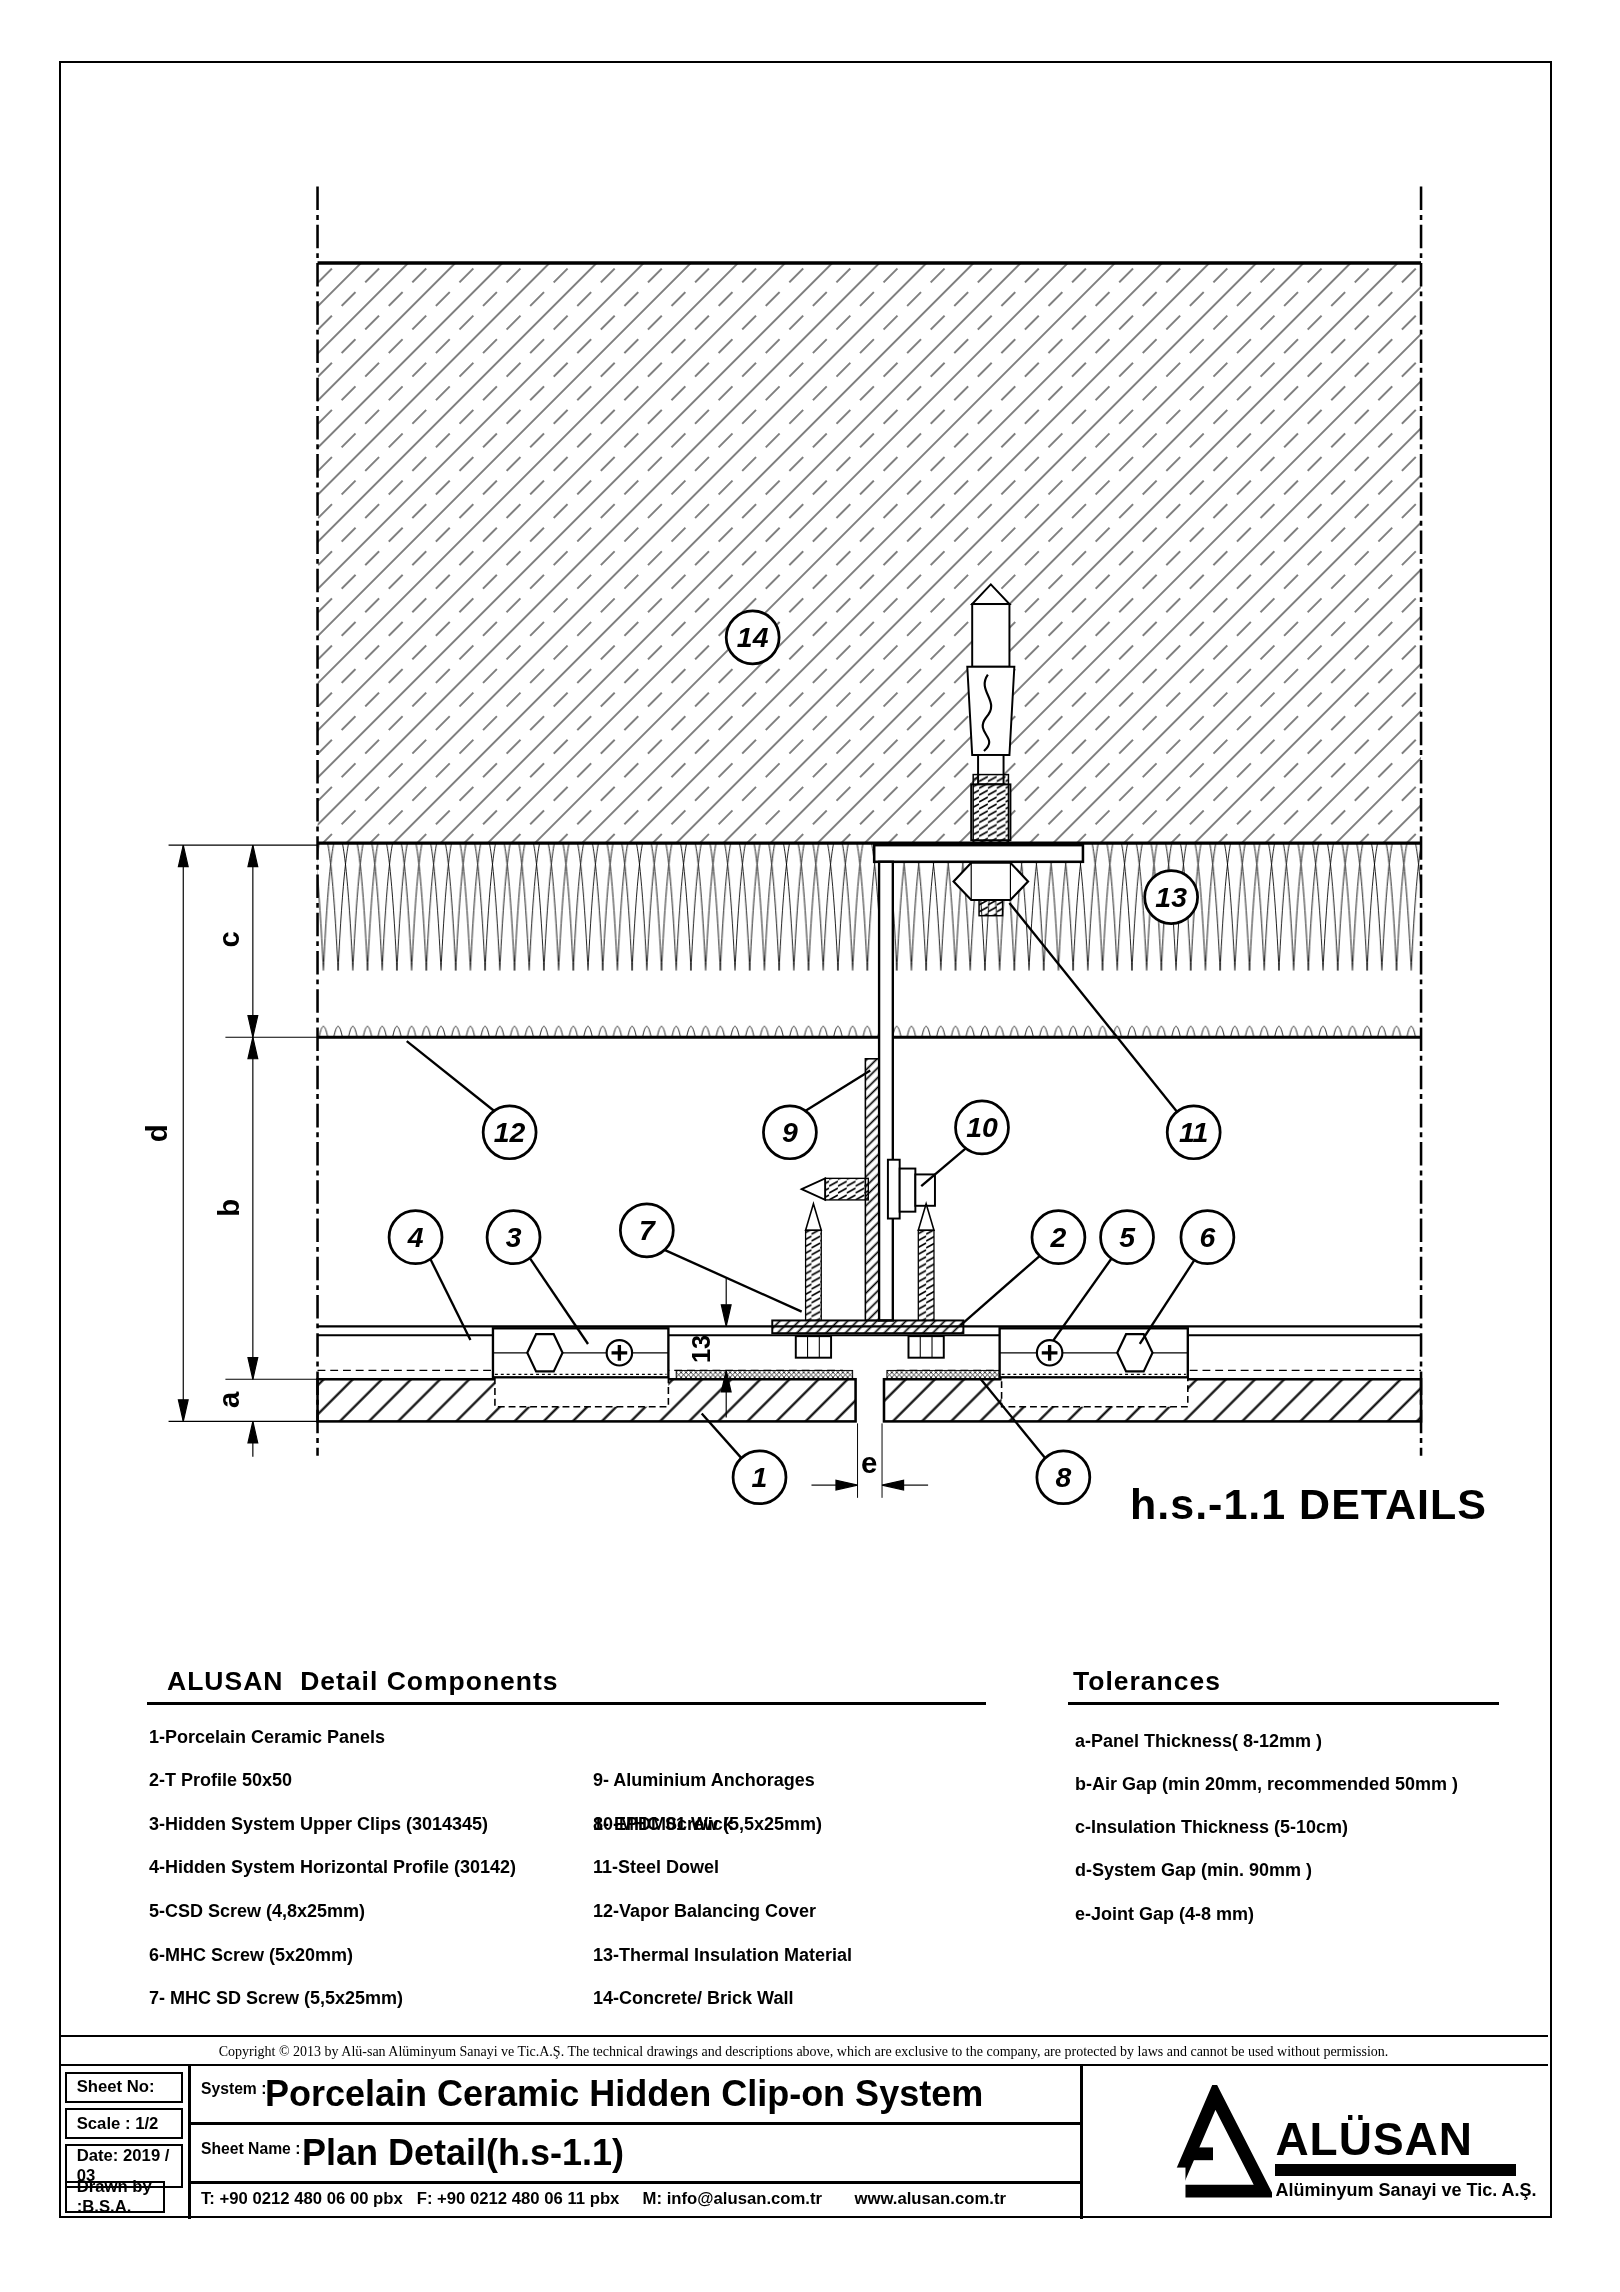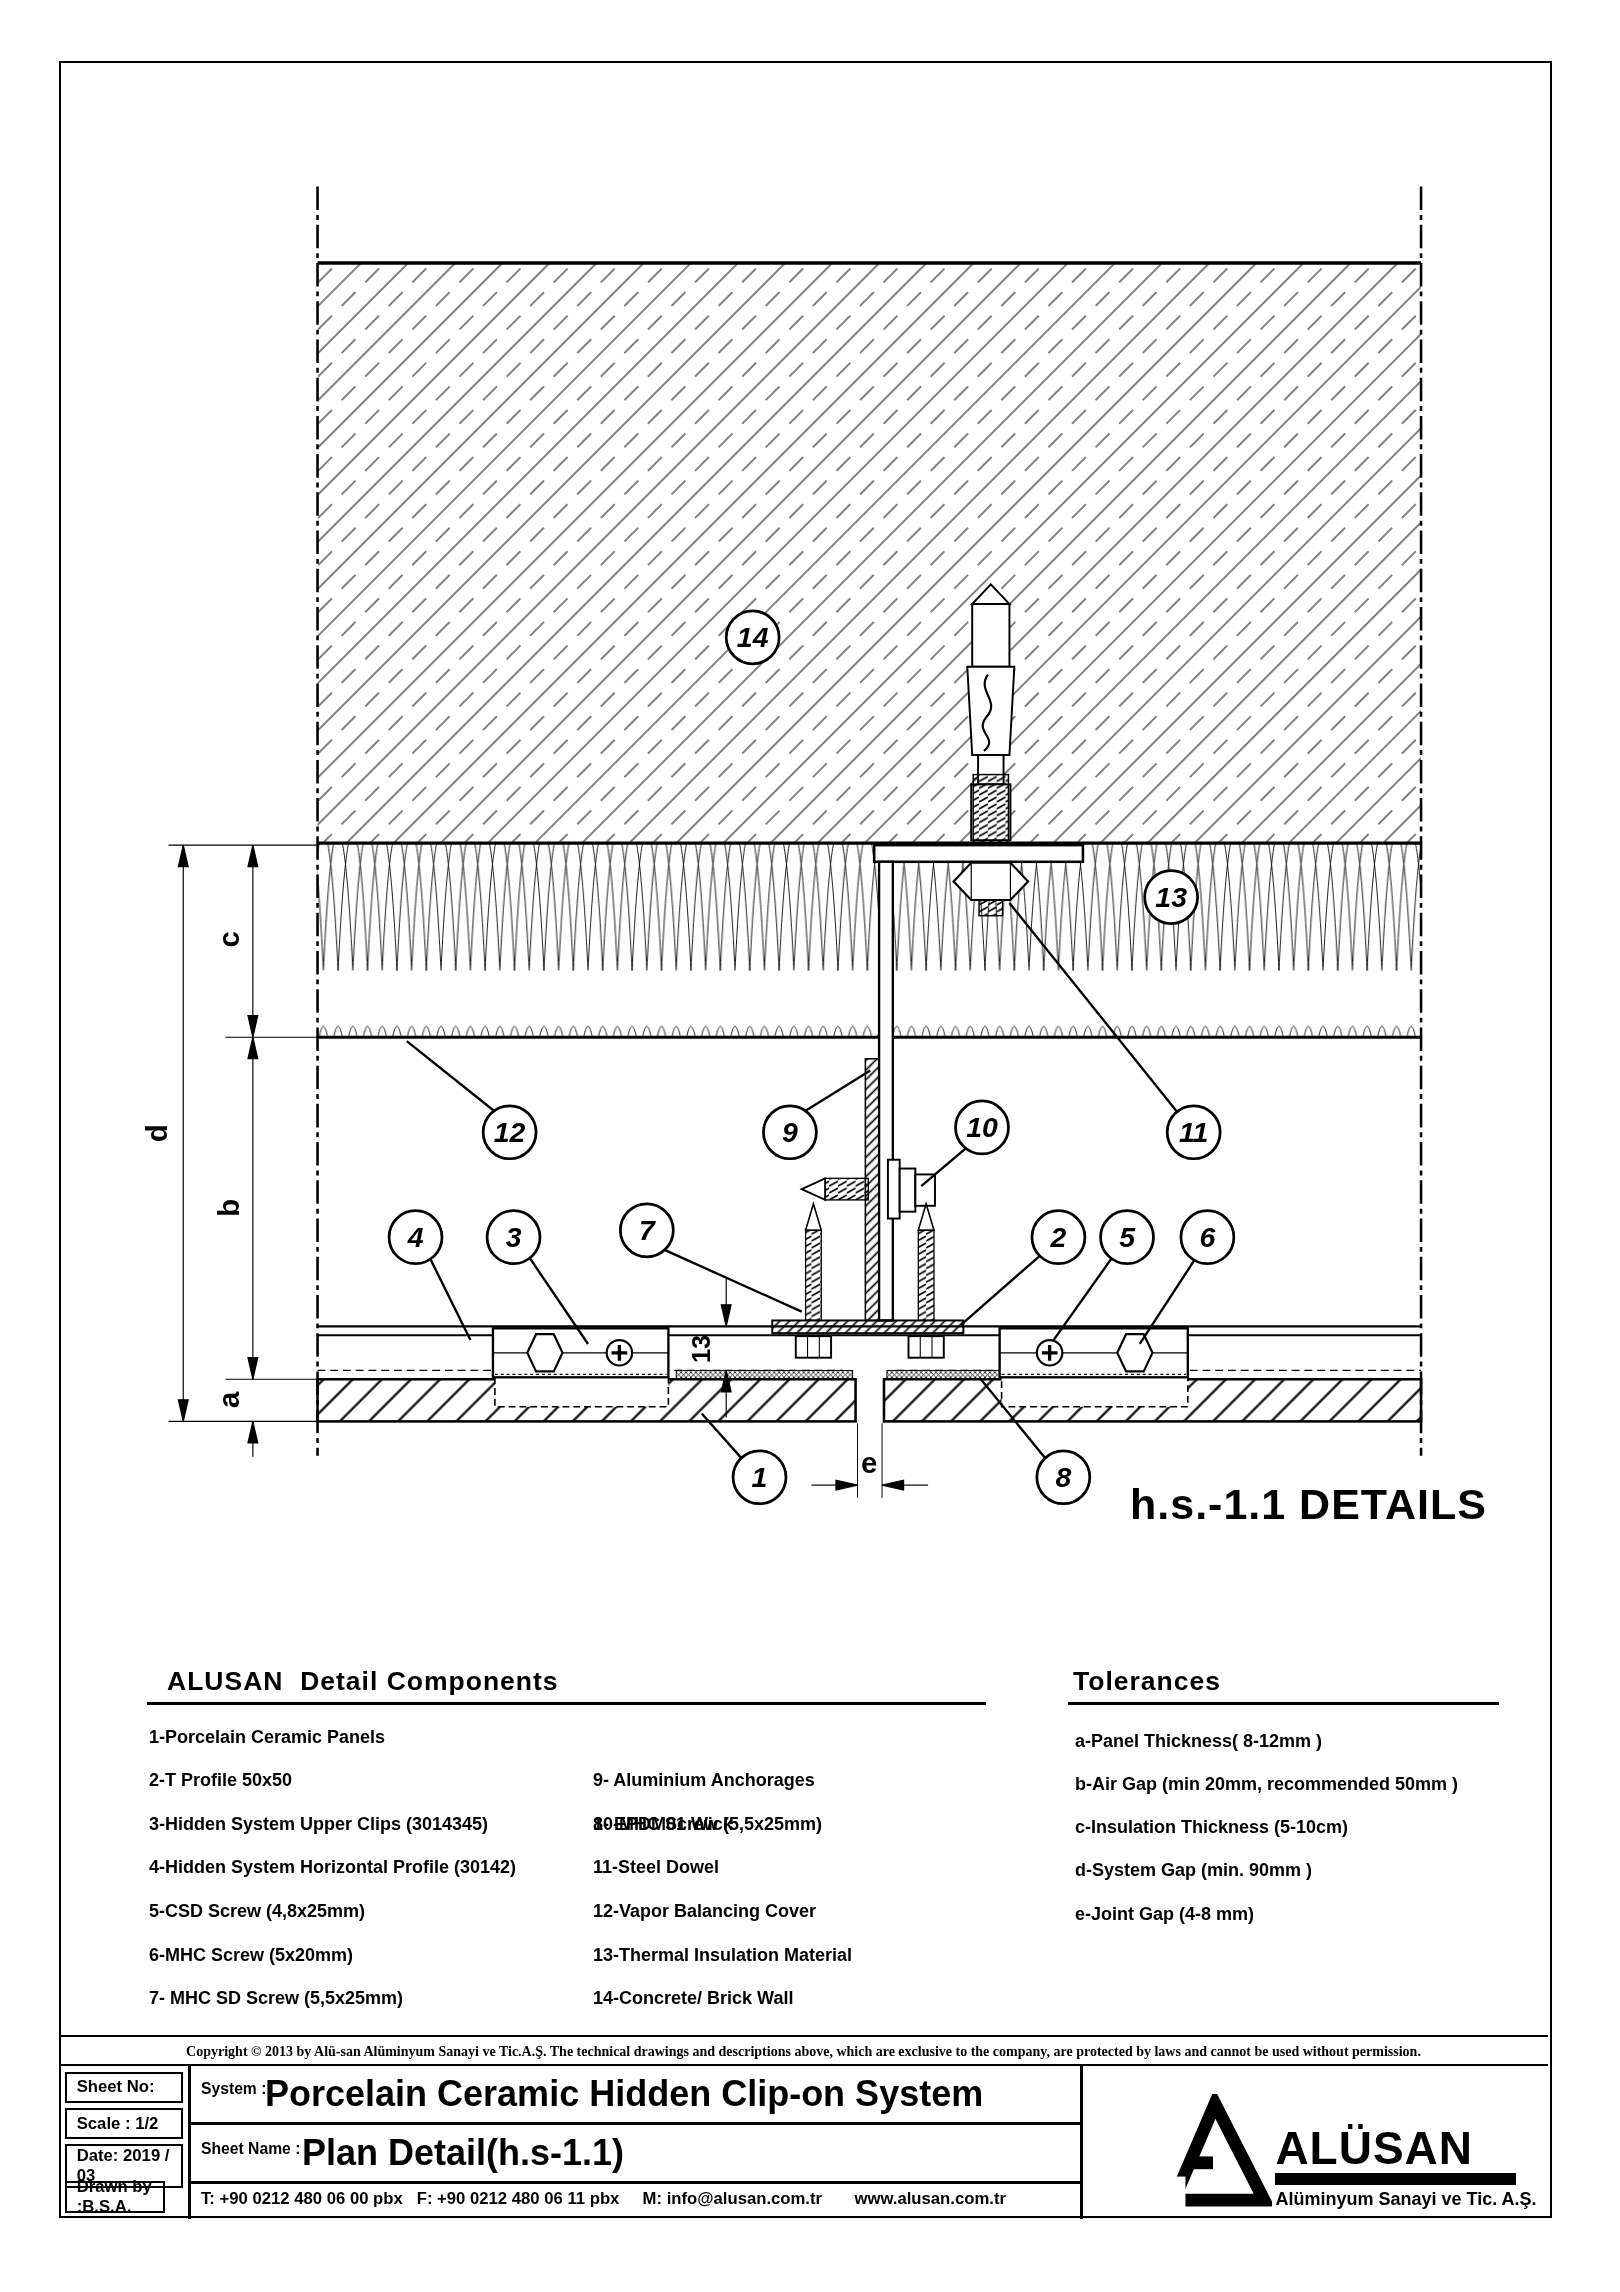--- a/index.html
+++ b/index.html
@@ -7,34 +7,34 @@
         font-family:"Liberation Sans",sans-serif;color:#000;}
   .abs{position:absolute;}
   #frame{left:59px;top:61px;width:1489px;height:2153px;border:2.9px solid #000;}
   
   .sec-heading{font-size:26.5px;font-weight:700;letter-spacing:1px;white-space:pre;}
   .sec-underline{height:2.9px;background:#000;}
   .comp-item{font-size:18px;font-weight:700;white-space:pre;}
   .tol-item{font-size:18px;font-weight:700;white-space:pre;}
   #details-title{font-size:43px;font-weight:700;letter-spacing:1px;}
   #copyright{left:59px;top:2035px;width:1489px;height:29px;border-top:2px solid #000;
-             font-family:"Liberation Serif",serif;font-weight:700;font-size:14px;
+             font-family:"Liberation Serif",serif;font-weight:400;font-size:14px;
              display:flex;align-items:center;justify-content:center;white-space:pre;}
   
   #titleblock{left:59px;top:2064px;width:1489px;height:153px;border-top:2.9px solid #000;}
   .tb-vline{position:absolute;top:0;width:2.9px;height:153px;background:#000;}
   .tb-cell{position:absolute;border:2px solid #000;display:flex;align-items:center;
            padding-left:9.8px;font-size:16.7px;font-weight:700;box-sizing:border-box;}
   .tb-hline{position:absolute;height:2.9px;background:#000;}
   .tb-label{position:absolute;font-size:15.7px;font-weight:700;}
   .tb-big{position:absolute;font-size:36px;font-weight:700;white-space:nowrap;}
   #tb-contact{position:absolute;font-size:16.7px;font-weight:700;white-space:pre;}
   
   #logo{position:absolute;left:1083px;top:0;width:406px;height:153px;
-        display:flex;align-items:flex-start;justify-content:center;margin-top:28px;}
+        display:flex;align-items:center;justify-content:center;}
   #logo-inner{display:flex;align-items:flex-end;}
   #logo-word{font-size:46px;font-weight:700;letter-spacing:1px;line-height:0.9;}
   #logo-bar{height:11.8px;background:#000;margin-top:3.9px;}
   #logo-sub{font-size:18px;font-weight:700;margin-top:3.9px;white-space:nowrap;}
 </style>
 </head>
 <body>
 
 <div id="page">
 

